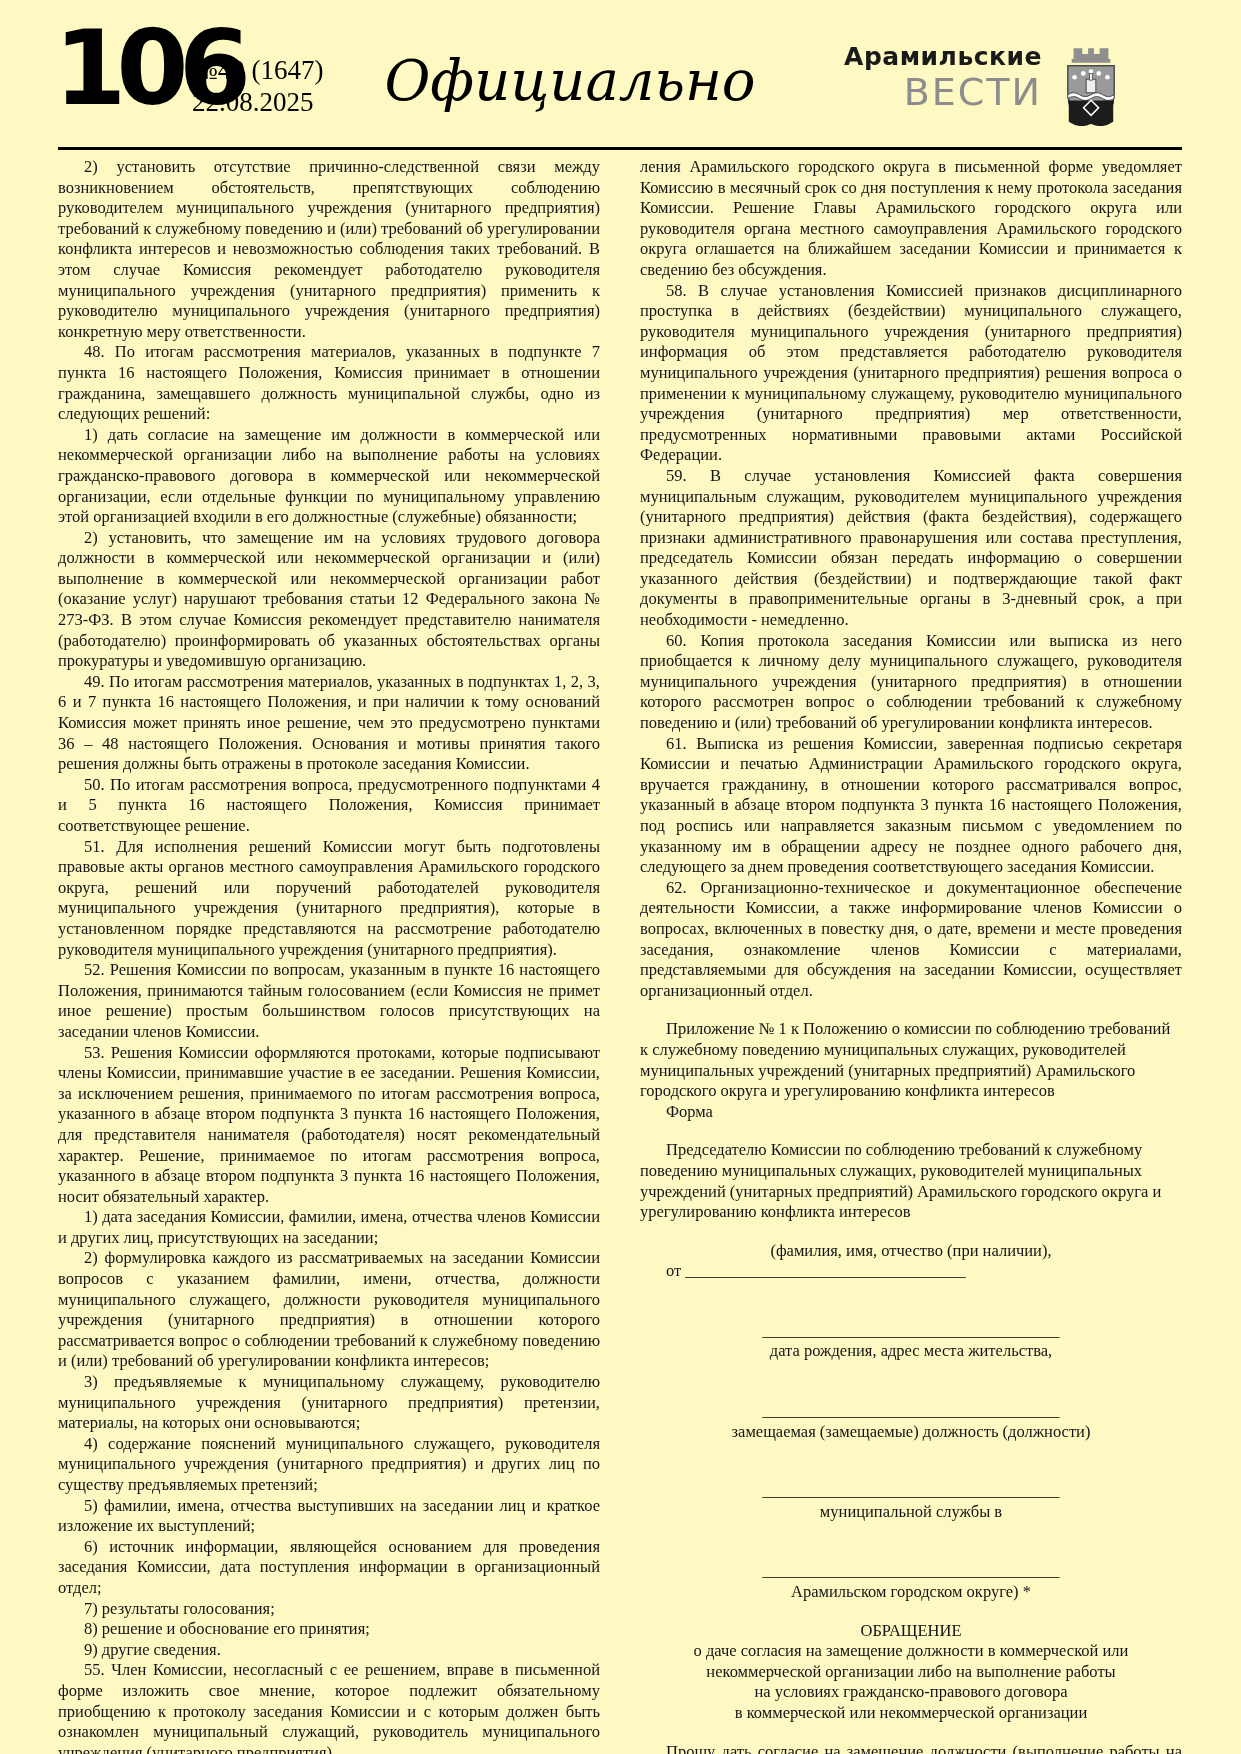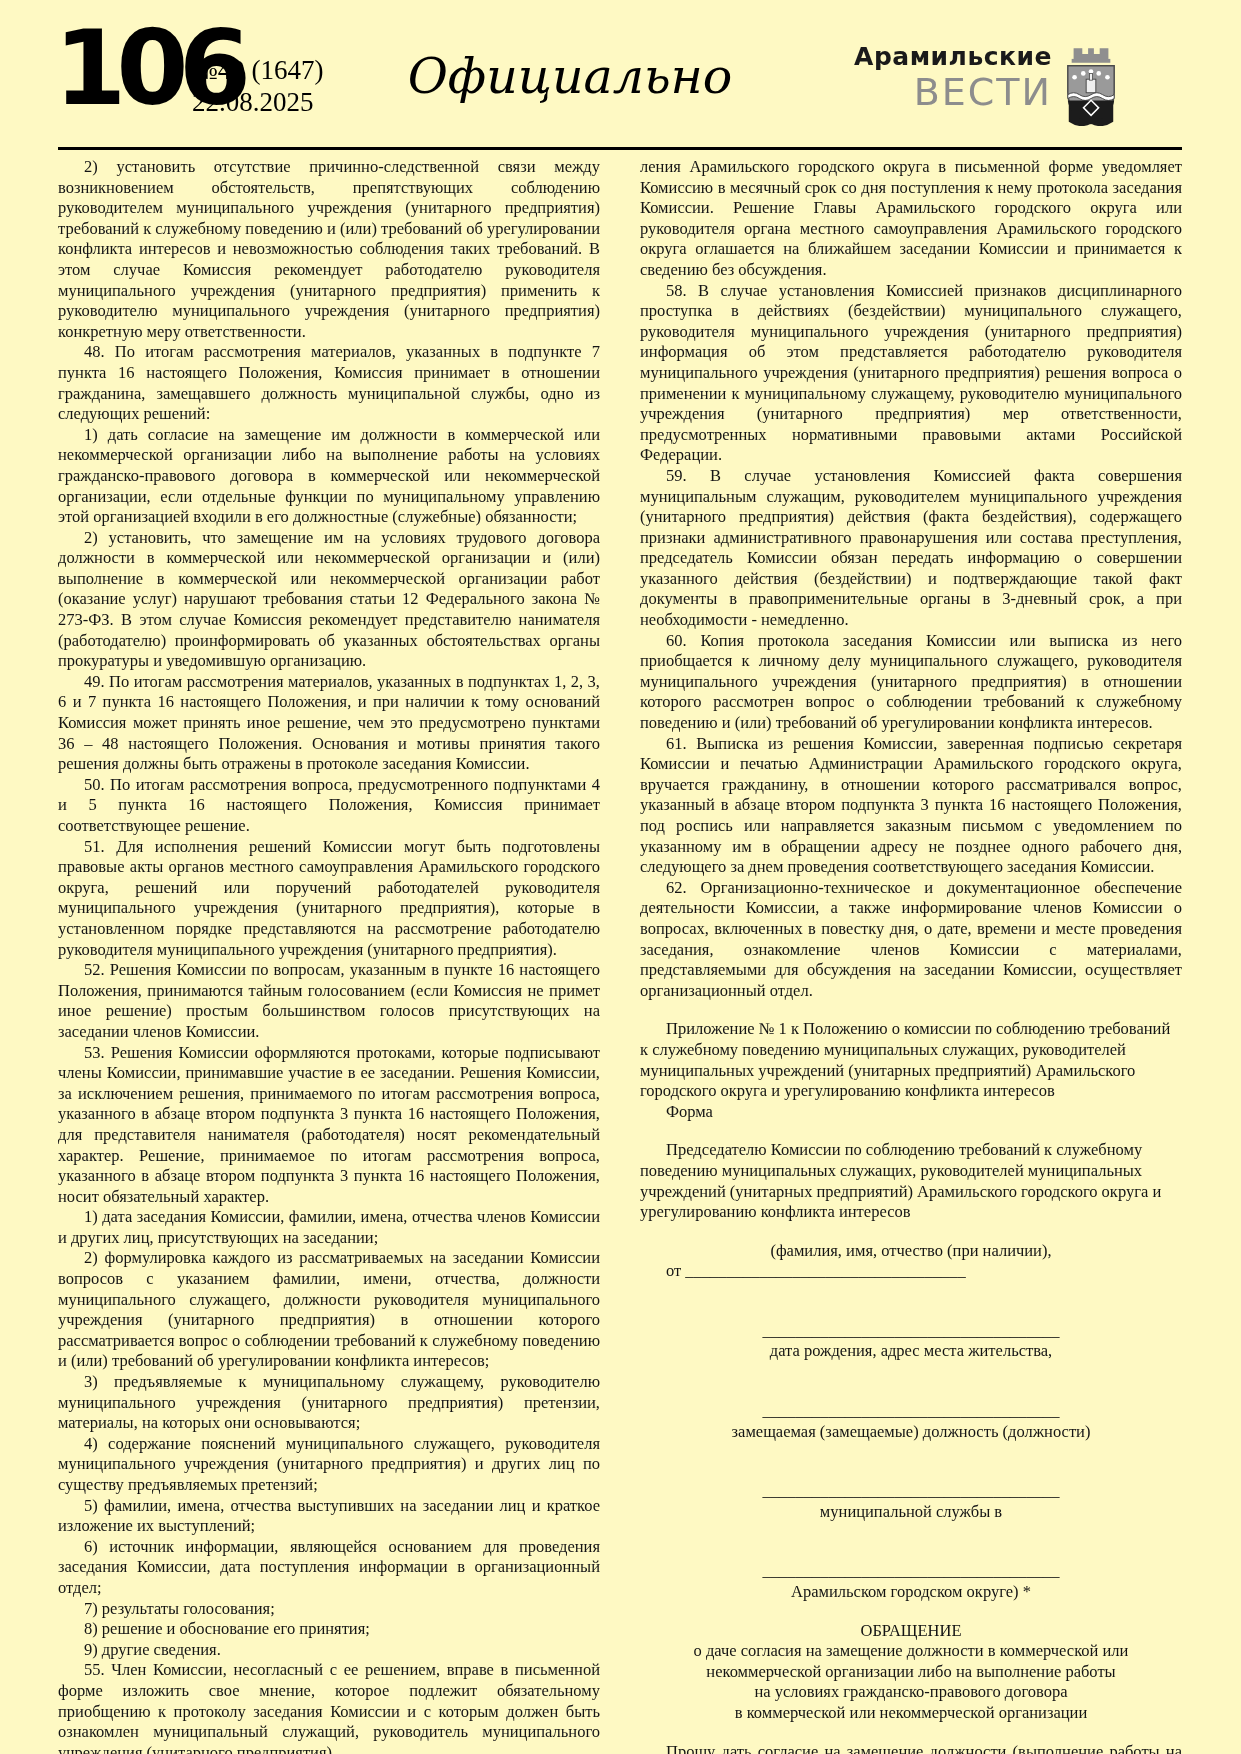--- a/index.html
+++ b/index.html
@@ -4,23 +4,23 @@
 <style>
   html,body{margin:0;padding:0;background:#e8e8e8;}
   .page{position:relative;width:1241px;height:1754px;margin:0 auto;background:#fef9c3;
         font-family:"Liberation Serif",serif;color:#141414;overflow:hidden;}
   
   .header{position:absolute;left:58px;top:30px;width:1124px;height:112px;}
   .pagenum{position:absolute;left:-4px;top:-22px;font-family:"DejaVu Sans",sans-serif;
            font-weight:900;font-size:104px;line-height:120px;letter-spacing:-10px;color:#000;}
   .issue-block{position:absolute;left:134px;top:24px;font-size:27px;line-height:32px;color:#000;}
   .section-title{position:absolute;left:120px;right:220px;top:18px;text-align:center;
-                 font-style:italic;font-size:49px;font-family:"DejaVu Serif",serif;color:#000;}
+                 font-style:italic;font-size:56px;font-family:"DejaVu Serif",serif;color:#000;}
   .masthead{position:absolute;right:62px;top:14px;display:flex;align-items:flex-start;}
-  .masthead-text{text-align:right;margin-right:10px;font-family:"DejaVu Sans",sans-serif;}
+  .masthead-text{text-align:right;margin-right:20px;font-family:"DejaVu Sans",sans-serif;}
   .masthead-top{font-weight:700;font-size:25px;line-height:26px;color:#1a1a1a;letter-spacing:0.5px;}
   .masthead-bottom{font-weight:400;font-size:38px;line-height:44px;color:#8d8d8d;letter-spacing:2px;}
   .emblem{width:58px;height:82px;}
   .rule{position:absolute;left:58px;top:147px;width:1124px;height:3px;background:#000;}
   
   .col{position:absolute;top:157px;width:542px;font-size:16.5px;line-height:20.6px;}
   .col-left{left:58px;}
   .col-right{left:640px;}
   .blk{overflow:hidden;}
   .blk.p{text-align:justify;text-indent:26px;}

